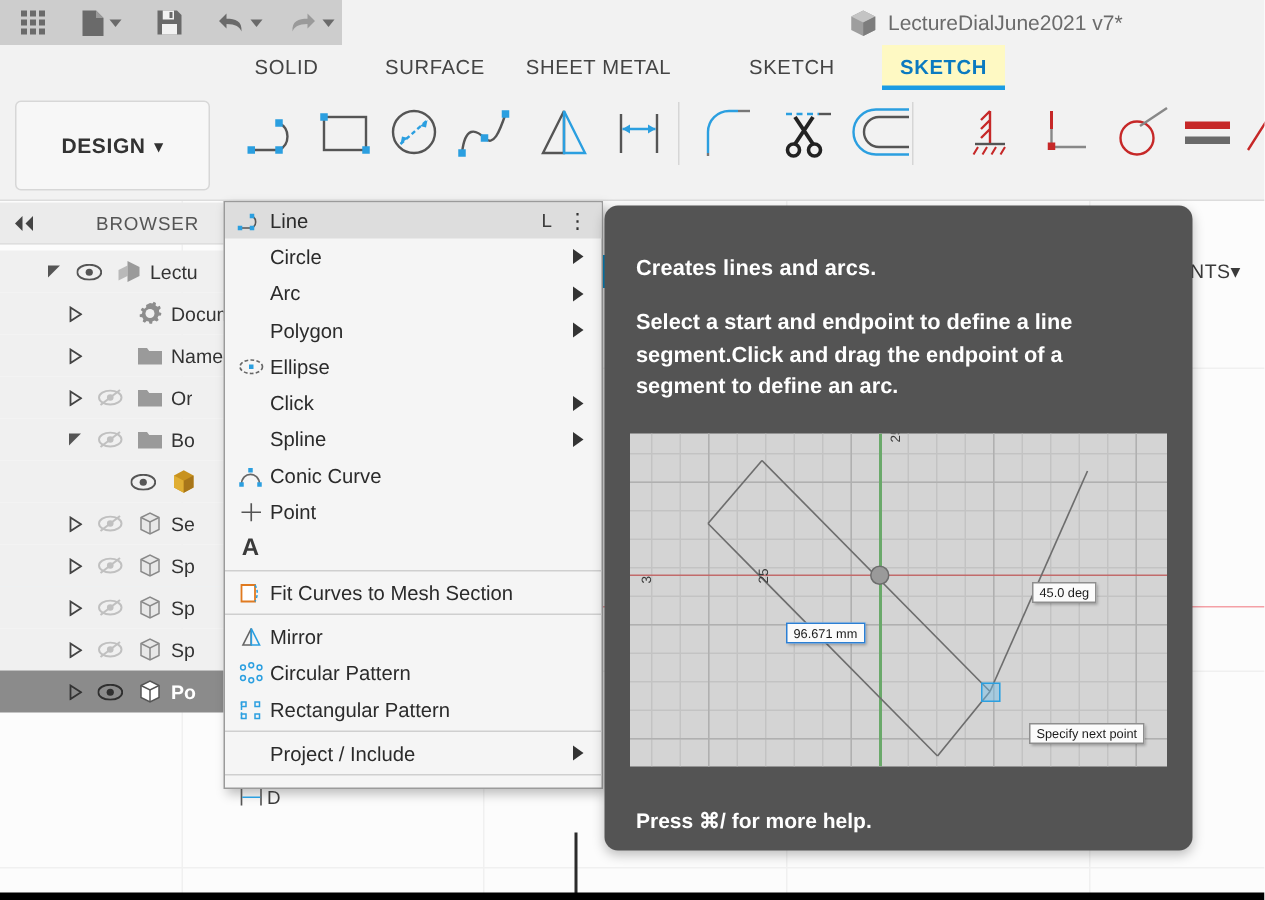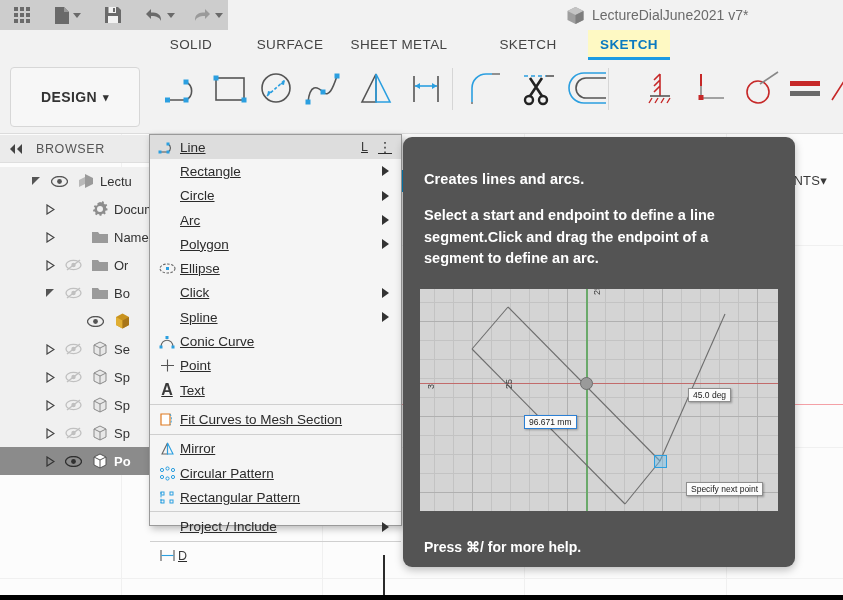--- a/index.html
+++ b/index.html
@@ -92,37 +92,37 @@
   
   #browser{
     position:absolute; left:0; top:135px; width:201px; height:430px;
     z-index:6; font-size:13px; color:#333;
   }
   #browser-header{
     position:absolute; left:0; top:0; width:201px; height:28px;
     background:#ebebeb; display:flex; align-items:center; gap:12px;
     padding-left:8px; border-bottom:1px solid #dedede;
   }
-  #browser-header .btitle{ font-size:12.5px; letter-spacing:.6px; color:#555; }
+  #browser-header .btitle{ font-size:12.5px; letter-spacing:.6px; color:#555;margin-left:28px; }
   .bnode{
     position:absolute; left:0; width:201px; height:28px;
     display:flex; align-items:center; background:#f0f0f0;
   }
   .bnode.sel{ background:#8b8b8b; color:#fff; }
   .bnode .arrow-c{ width:20px; display:flex; justify-content:center; }
   .bnode .eye{ width:26px; display:flex; justify-content:center; }
   .bnode .nicon{ width:28px; display:flex; justify-content:center; }
   .bnode .nlabel{ white-space:nowrap; overflow:hidden; }
 
   
   #createmenu{
     position:absolute; left:149px; top:134px; width:253px; height:392px;
     background:#f5f5f5; border:1px solid #9a9a9a;
     box-shadow:2px 3px 7px rgba(0,0,0,.25);
-    z-index:20; font-size:13.5px; color:#2b2b2b;text-decoration:underline;
+    z-index:20; font-size:13.5px; color:#2b2b2b;
   }
   .mi{
     position:relative; height:24.3px; display:flex; align-items:center;
     padding-left:6px; cursor:default;
   }
   .mi.hi{ background:#dddddd; }
   .mi .mic{ width:22px; height:20px; flex:0 0 22px; display:flex; align-items:center; justify-content:center; }
   .mi .mlab{ flex:1 1 auto; padding-left:2px; white-space:nowrap; }
   .mi .mkey{ font-size:12.5px; color:#3a3a3a; padding-right:10px; }
   .mi .marrow{
@@ -644,25 +644,20 @@
         <rect x="0.5" y="10.5" width="3" height="3" fill="#2b9fe0"></rect>
         <rect x="8.5" y="10.5" width="3" height="3" fill="#2b9fe0"></rect>
         <rect x="8.5" y="2.5" width="3" height="3" fill="#2b9fe0"></rect>
       </svg>
     </span>
     <span class="mlab">Line</span>
     <span class="mkey">L</span>
     <span class="mdots">⋮</span>
   </div>
 
-  <div class="mi">
-    <span class="mic"></span>
-    <span class="mlab">Rectangle</span>
-    <span class="marrow"></span>
-  </div>
 
   <div class="mi">
     <span class="mic"></span>
     <span class="mlab">Circle</span>
     <span class="marrow"></span>
   </div>
 
   <div class="mi">
     <span class="mic"></span>
     <span class="mlab">Arc</span>
@@ -715,21 +710,20 @@
         <path d="M3 7.5 L16 7.5 M9.5 1.5 L9.5 13.5" stroke="#555" stroke-width="1.1"></path>
       </svg>
     </span>
     <span class="mlab">Point</span>
   </div>
 
   <div class="mi">
     <span class="mic">
       <span style="font-size:16px;font-weight:bold;color:#3a3a3a;line-height:16px;">A</span>
     </span>
-    <span class="mlab">Text</span>
   </div>
 
   <div class="msep"></div>
 
   <div class="mi">
     <span class="mic">
       <svg width="19" height="15" viewBox="0 0 19 15">
         <path d="M3 2 h9 v11 h-9 z" fill="#fff" stroke="#e07a20" stroke-width="1.2"></path>
         <path d="M12 2 q3 5 0 11" fill="none" stroke="#2b9fe0" stroke-width="1" stroke-dasharray="2 1.5"></path>
       </svg>

